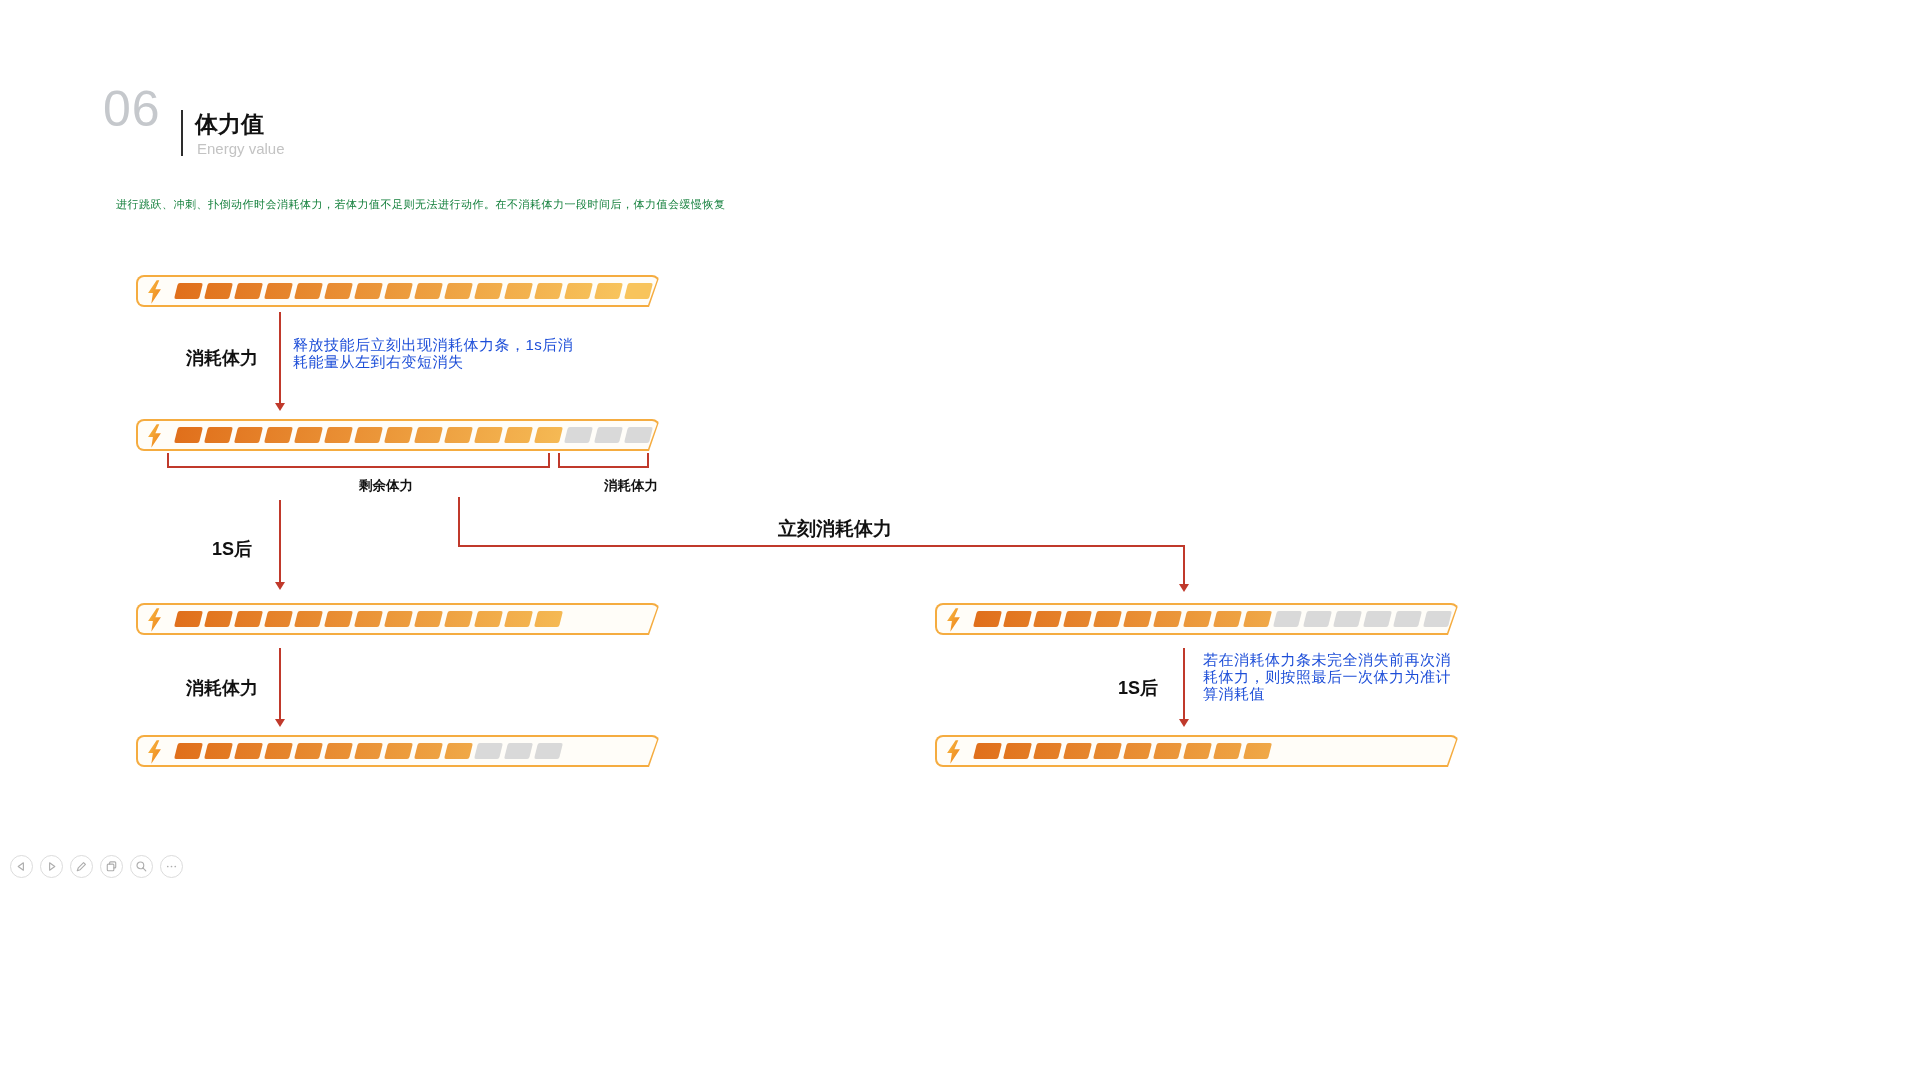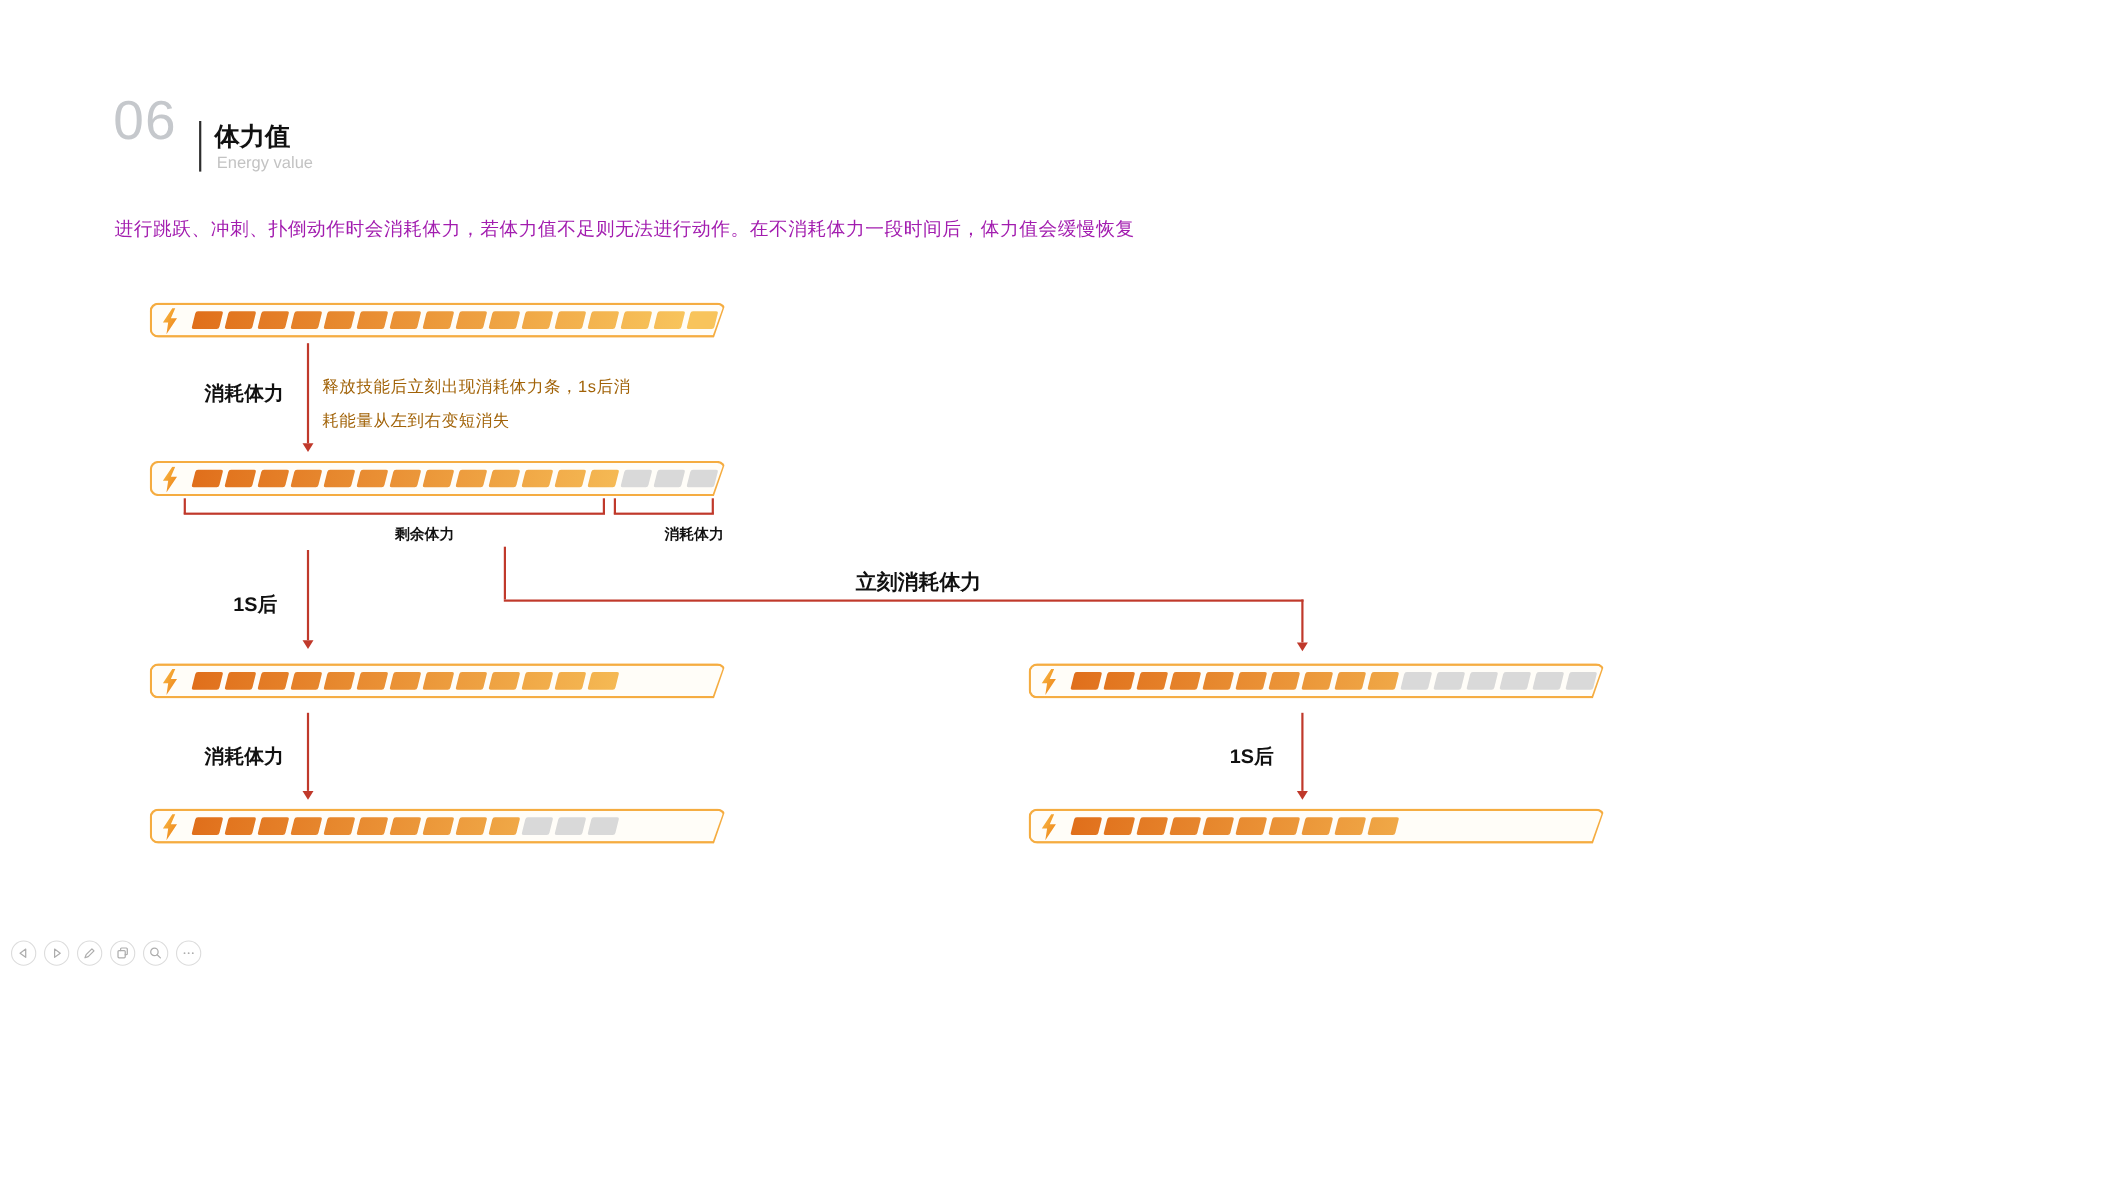--- a/index.html
+++ b/index.html
@@ -6,21 +6,21 @@
   html, body { background: #ffffff; }
   body { font-family: "Liberation Sans", "DejaVu Sans", sans-serif; color: #111; }
 
   .canvas { position: relative; width: 1920px; height: 1080px; background: #fff; overflow: hidden; }
 
   
   .section-number { position: absolute; left: 103px; top: 80px; font-size: 50px; font-weight: 400; color: #C5C8CC; letter-spacing: 1px; }
   .header-divider { position: absolute; left: 181px; top: 110px; width: 2px; height: 46px; background: #2d2d2d; }
   .page-title { position: absolute; left: 195px; top: 109px; font-size: 23px; font-weight: 700; color: #111; }
   .page-subtitle { position: absolute; left: 197px; top: 140px; font-size: 15px; color: #C3C3C3; }
-  .description { position: absolute; left: 104px; top: 197px; font-size: 17px; color: #a21caf; letter-spacing: 0.5px; }
+  .description { position: absolute; left: 116px; top: 197px; font-size: 11px; color: #15803d; letter-spacing: 0.5px; }
 
   
   .bar { position: absolute; width: 524px; height: 32px; }
   .bar-border { position: absolute; inset: 0; background: var(--bar-border); border-radius: 8px;
                 clip-path: polygon(0 0, 100% 0, calc(100% - 11px) 100%, 0 100%); }
   .bar-fill { position: absolute; inset: 2px; background: var(--bar-fill); border-radius: 6px;
               clip-path: polygon(0 0, 100% 0, calc(100% - 10px) 100%, 0 100%); }
   .bolt { position: absolute; left: 9px; top: 3px; }
   .segments { position: absolute; left: 38px; top: 6px; display: flex; gap: 5px; }
   .seg { width: 25px; height: 16px; flex: none; transform: skewX(-14deg); border-radius: 2px; }
@@ -28,21 +28,21 @@
   
   .vline { position: absolute; width: 2px; background: var(--arrow); }
   .hline { position: absolute; height: 2px; background: var(--arrow); }
   .ahead { position: absolute; width: 0; height: 0;
            border-left: 5px solid transparent; border-right: 5px solid transparent;
            border-top: 8px solid var(--arrow); }
 
   .flow-label { position: absolute; font-size: 18px; font-weight: 700; color: #111; }
   .mid-label  { position: absolute; font-size: 19px; font-weight: 600; color: #111; text-align: center; }
   .small-label { position: absolute; font-size: 13.5px; font-weight: 700; color: #111; text-align: right; width: 110px; }
-  .note { position: absolute; font-size: 15px; line-height: 31px; color: #a16207; white-space: pre-line; letter-spacing: 0.5px; }
+  .note { position: absolute; font-size: 15px; line-height: 17px; color: #1d4ed8; white-space: pre-line; letter-spacing: 0.5px; }
 
   
   .toolbar { position: absolute; left: 10px; top: 855px; display: flex; gap: 7px; align-items: center; }
   .tb { width: 23px; height: 23px; border: 1px solid #DCDCDC; border-radius: 50%; background: #fff;
         display: flex; align-items: center; justify-content: center; cursor: pointer; padding: 0; }
   .tb svg { stroke: #ADADAD; fill: none; stroke-width: 1.2; stroke-linejoin: round; stroke-linecap: round; }
 </style>
 </head>
 <body>
 
@@ -196,20 +196,23 @@
     </div>
   </div>
 
   <div class="vline" style="left:279px; top:648px; height:71px;"></div>
   <div class="ahead" style="left:275px; top:719px;"></div>
   <div class="flow-label" style="left:186px; top:676px;">消耗体力</div>
 
   <div class="vline" style="left:1183px; top:648px; height:71px;"></div>
   <div class="ahead" style="left:1179px; top:719px;"></div>
   <div class="flow-label" style="left:1118px; top:676px;">1S后</div>
+  <div class="note" style="left:1203px; top:651px; width:300px;">若在消耗体力条未完全消失前再次消
+耗体力，则按照最后一次体力为准计
+算消耗值</div>
 
   <div class="bar" style="left:136px; top:735px;">
     <div class="bar-border"></div>
     <div class="bar-fill">
       <svg class="bolt" width="15" height="24" viewBox="0 0 14 22">
           <path d="M9 0 L1 12 H5.5 L4 22 L13 8.5 H7.8 L11.5 0 Z" fill="url(#boltg)"></path>
         </svg>
       <div class="segments">
           <div class="seg" style="background: linear-gradient(90deg, rgb(224, 111, 27), rgb(226, 117, 32));"></div>
           <div class="seg" style="background: linear-gradient(90deg, rgb(226, 117, 31), rgb(227, 123, 36));"></div>

